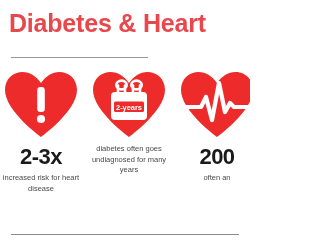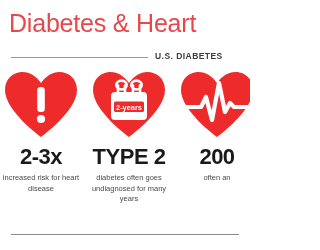--- a/index.html
+++ b/index.html
@@ -24,21 +24,21 @@
     overflow: hidden;
   }
 
   
   .title {
     position: absolute;
     left: 9px;
     top: 8px;
     font-size: 25px;
     line-height: 30px;
-    font-weight: 400;
+    font-weight: 700;
     color: #e8474c;
     white-space: nowrap;
     letter-spacing: -0.2px;
   }
 
   .divider-rule {
     position: absolute;
     left: 11px;
     top: 57px;
     width: 137px;
@@ -121,21 +121,20 @@
 </style>
 </head>
 <body>
 
 <div id="infographic">
 
   <div class="title">Diabetes &amp; Heart</div>
 
   <div class="divider-rule"></div>
 
-  <div class="subtitle">U.S. DIABETES</div>
 
   <div class="columns">
 
     <div class="col col-0">
       <div class="icon-wrap">
         <svg class="heart-svg" width="76" height="68" viewBox="0 0 76 68">
           <path d="M38 67 C38 67 2 41 2 20 C2 8 11 2 19.5 2 C27 2 33.5 6.5 38 13 C42.5 6.5 49 2 56.5 2 C65 2 74 8 74 20 C74 41 38 67 38 67 Z" fill="#ee2b2b"></path>
           <rect x="34.2" y="17" width="7.6" height="25" rx="3.3" fill="#ffffff"></rect>
           <circle cx="38" cy="49" r="4.1" fill="#ffffff"></circle>
         </svg>
@@ -152,21 +151,20 @@
           <rect x="23" y="31.5" width="30" height="10.5" rx="1.5" fill="#ee2b2b"></rect>
           <path d="M27 22 L27 15.5" stroke="#ffffff" stroke-width="2.6" stroke-linecap="round" fill="none"></path>
           <path d="M34 22 L34 15.5" stroke="#ffffff" stroke-width="2.6" stroke-linecap="round" fill="none"></path>
           <path d="M42 22 L42 15.5" stroke="#ffffff" stroke-width="2.6" stroke-linecap="round" fill="none"></path>
           <path d="M49 22 L49 15.5" stroke="#ffffff" stroke-width="2.6" stroke-linecap="round" fill="none"></path>
           <ellipse cx="30.5" cy="15" rx="5.2" ry="4.4" fill="none" stroke="#ffffff" stroke-width="2.6"></ellipse>
           <ellipse cx="45.5" cy="15" rx="5.2" ry="4.4" fill="none" stroke="#ffffff" stroke-width="2.6"></ellipse>
           <text x="38" y="39.6" text-anchor="middle" font-family="Liberation Sans, sans-serif" font-size="7.4" font-weight="700" fill="#ffffff">2-years</text>
         </svg>
       </div>
-      <div class="stat-number">TYPE 2</div>
       <div class="stat-caption">diabetes often goes undiagnosed for many years</div>
     </div>
 
     <div class="col col-2">
       <div class="icon-wrap">
         <svg class="heart-svg" width="76" height="68" viewBox="0 0 76 68">
           <path d="M38 67 C38 67 2 41 2 20 C2 8 11 2 19.5 2 C27 2 33.5 6.5 38 13 C42.5 6.5 49 2 56.5 2 C65 2 74 8 74 20 C74 41 38 67 38 67 Z" fill="#ee2b2b"></path>
           <path d="M4 37 L22 37 L27 27 L33 50 L40 13 L46 42 L51 33 L55 37 L72 37" fill="none" stroke="#ffffff" stroke-width="4.2" stroke-linejoin="round" stroke-linecap="round"></path>
         </svg>
       </div>

